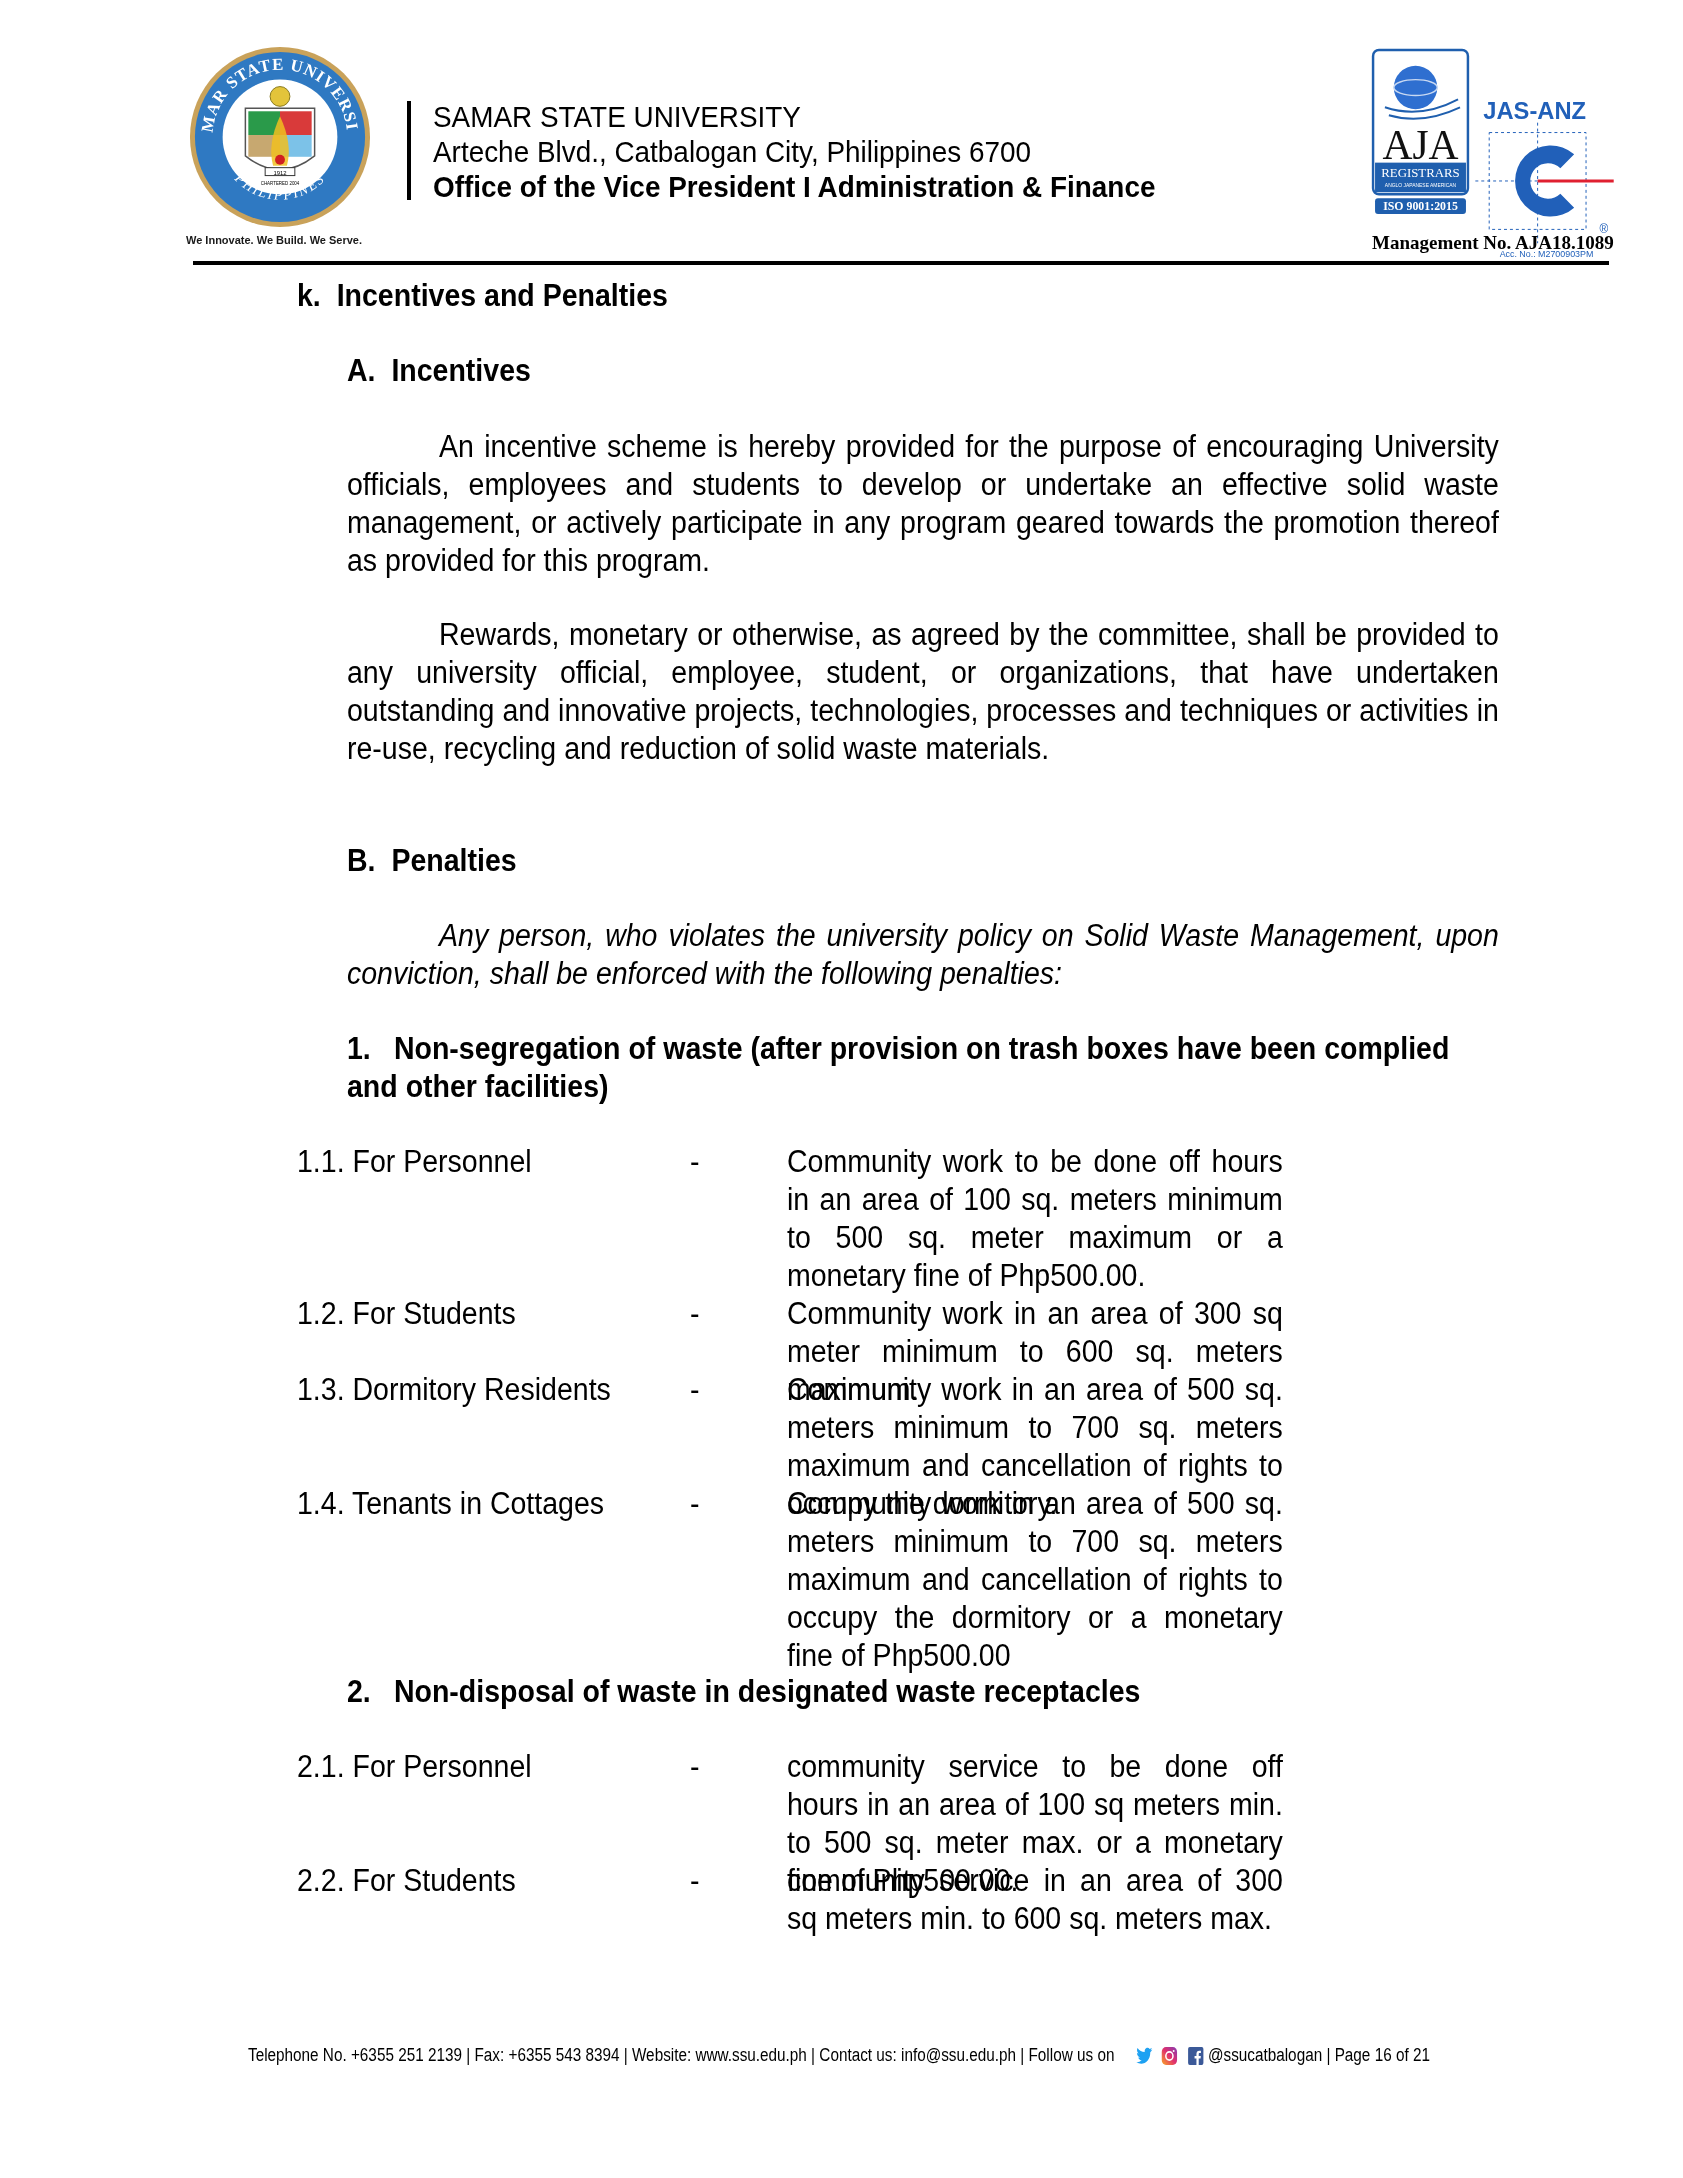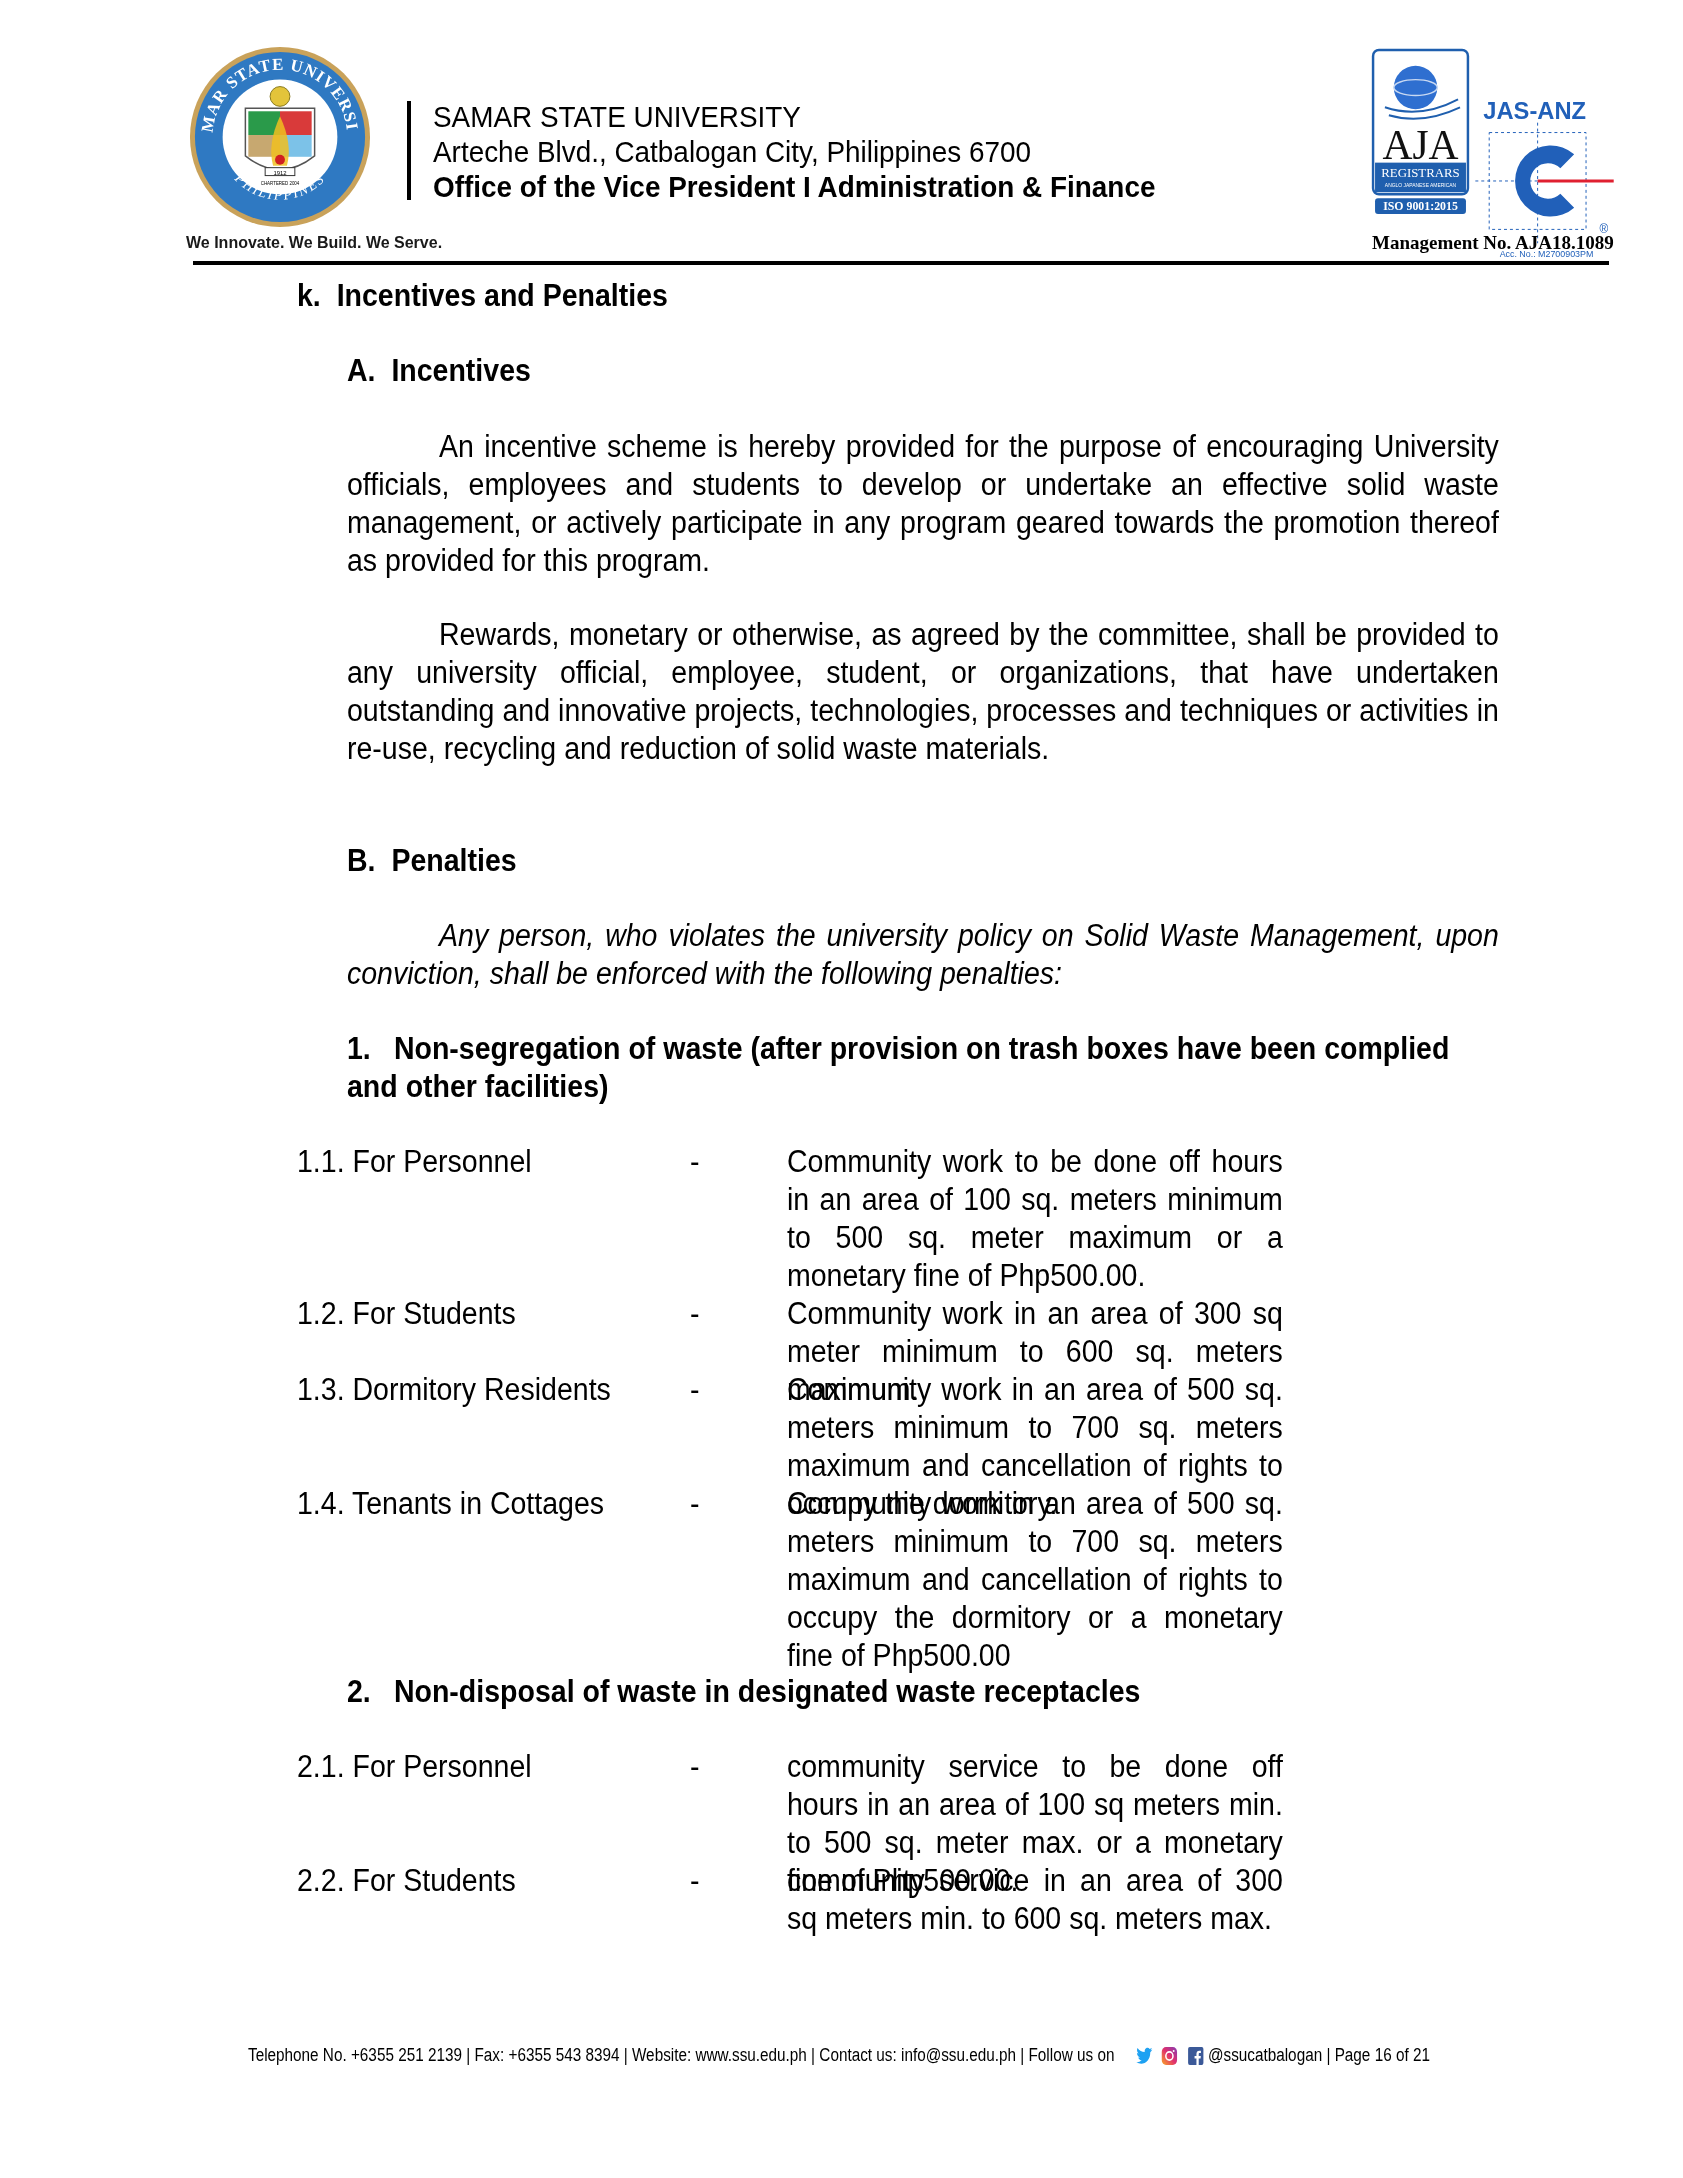--- a/index.html
+++ b/index.html
@@ -1,21 +1,21 @@
 <!DOCTYPE html>
 <html><head>
 <meta charset="utf-8">
 <style>
   html, body { margin: 0; padding: 0; background: #ffffff; }
   body { width: 1683px; height: 2178px; position: relative; overflow: hidden; color: #000; font-family: "Liberation Sans", sans-serif; }
   .abs { position: absolute; }
 
   
   .seal { left: 188px; top: 45px; width: 184px; height: 184px; }
-  .tagline { left: 186px; top: 234px; font-size: 16px; font-weight: bold; color: #1a1a1a; letter-spacing: 0; white-space: nowrap; }
+  .tagline { left: 186px; top: 234px; font-size: 11px; font-weight: bold; color: #1a1a1a; letter-spacing: 0; white-space: nowrap; }
   .vbar { left: 407px; top: 101px; width: 4px; height: 99px; background: #000; }
   .hdr-text { left: 433px; top: 99px; font-size: 30px; line-height: 35px; white-space: nowrap; transform: scaleX(0.93); transform-origin: left top; }
   .hdr-text .b { font-weight: bold; }
   .aja { left: 1371px; top: 48px; width: 99px; height: 168px; }
   .jas { left: 1475px; top: 59px; width: 144px; height: 168px; margin-top: 36px; }
   .cert { left: 1372px; top: 232px; font-family: "Liberation Serif", serif; font-weight: bold; font-size: 19px; white-space: nowrap; }
   .hrule { left: 193px; top: 261px; width: 1416px; height: 4px; background: #000; }
 
   
   .doc { font-size: 31px; line-height: 38px; transform: scaleX(0.92); transform-origin: left top; }

